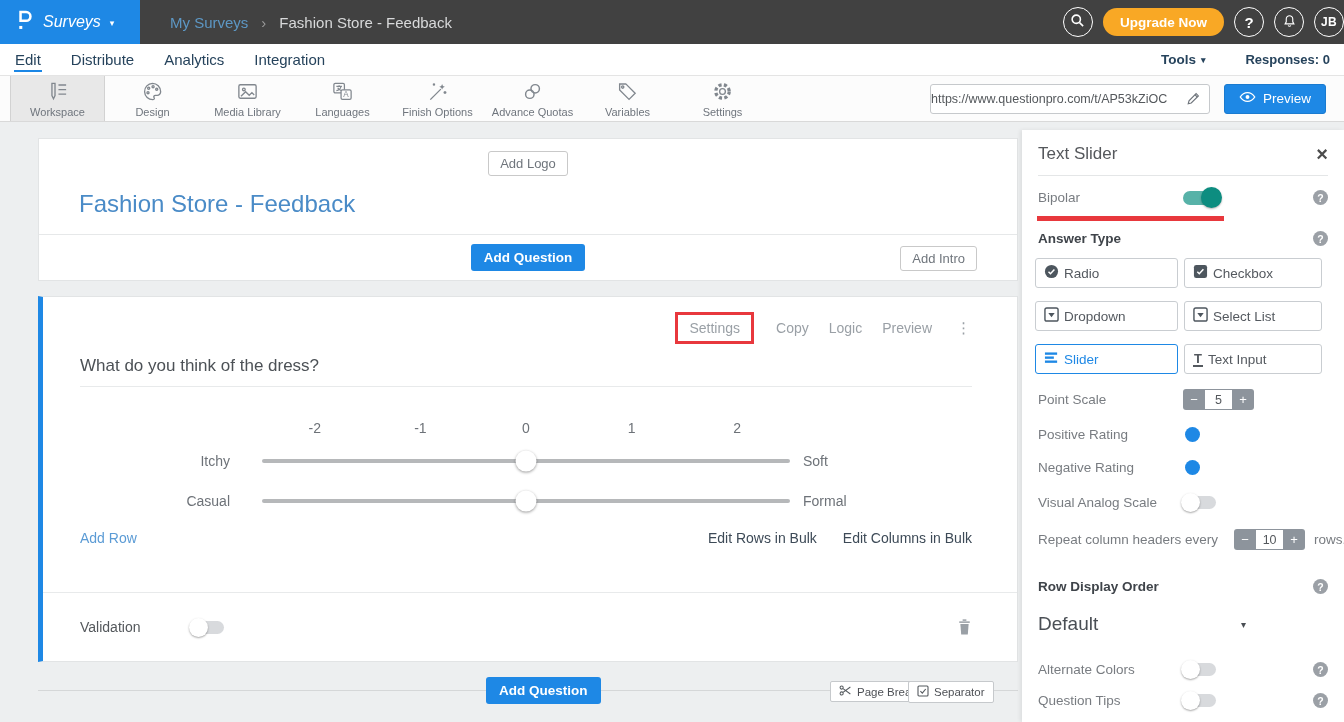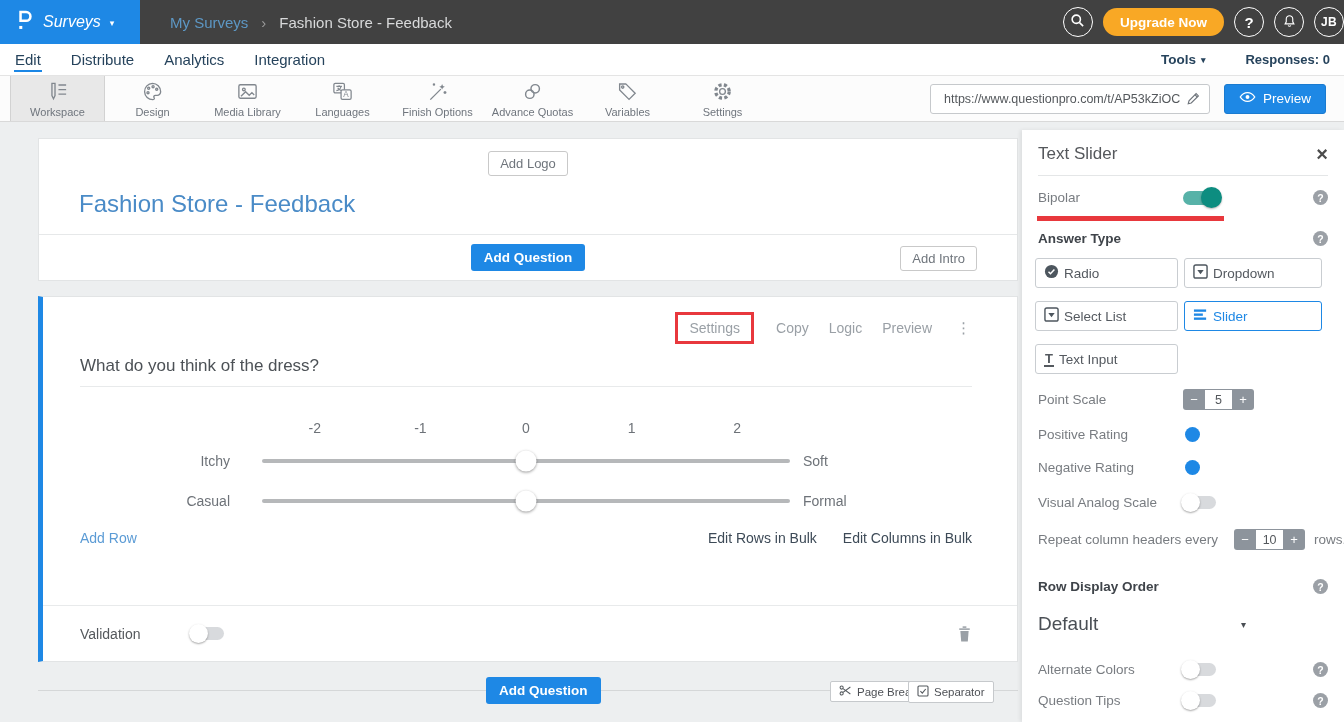--- a/index.html
+++ b/index.html
@@ -34,21 +34,21 @@
   .tools .chev{font-size:9px;}
   .responses{font-size:13px;color:#26435c;font-weight:bold;}
 
   
   .toolbar{position:absolute;top:76px;left:0;width:1344px;height:46px;background:#fcfcfc;border-bottom:1px solid #d9d9d9;display:flex;align-items:stretch;padding-left:10px;}
   .tool-item{width:95px;display:flex;flex-direction:column;align-items:center;justify-content:center;gap:3px;cursor:pointer;color:#81878e;}
   .tool-item .tlabel{font-size:11px;color:#6f757d;white-space:nowrap;}
   .tool-item.active{background:#e8e8e8;border-left:1px solid #d2d2d2;border-right:1px solid #d2d2d2;}
   .tool-item svg{display:block;}
   .toolbar-right{margin-left:auto;display:flex;align-items:center;gap:14px;padding-right:18px;}
-  .url-box{width:280px;height:30px;border:1px solid #c6c9cc;border-radius:3px;background:#fff;display:flex;align-items:center;padding:0 8px 0 13px;}
+  .url-box{width:280px;height:30px;border:1px solid #c6c9cc;border-radius:3px;background:#fff;display:flex;align-items:center;padding:0 8px 0 0;}
   .url-box input{flex:1;border:none;outline:none;font-size:12.5px;color:#54585c;font-family:"Liberation Sans",sans-serif;background:transparent;min-width:0;}
   .edit-url{cursor:pointer;flex:none;display:flex;}
   .preview-btn{height:30px;padding:0 14px;background:#1e88e5;border:1px solid #1a7bd0;border-radius:3px;color:#fff;font-size:13.5px;display:flex;align-items:center;gap:7px;cursor:pointer;}
 
   
   .content{position:absolute;top:122px;left:0;width:1344px;height:600px;background:#edeff0;}
   .card{position:absolute;background:#fff;border:1px solid #e2e4e5;}
 
   
   .survey-card{left:38px;top:16px;width:980px;}
@@ -71,21 +71,21 @@
   .slider-rows{margin-top:5px;}
   .s-row{display:flex;align-items:center;height:40px;}
   .rlabel{width:150px;text-align:right;font-size:14px;color:#6d7278;}
   .track{position:relative;width:528px;height:4px;border-radius:2px;background:#b6b8ba;margin-left:32px;flex:none;cursor:pointer;}
   .knob{position:absolute;left:50%;top:50%;transform:translate(-50%,-50%);width:21px;height:21px;border-radius:50%;background:#fff;box-shadow:0 1px 3px rgba(0,0,0,.4);cursor:grab;}
   .rlabel-right{margin-left:13px;font-size:14px;color:#6d7278;}
   .links-row{margin-top:9px;display:flex;align-items:center;}
   .add-row-link{font-size:14px;color:#5b9bd5;cursor:pointer;}
   .bulk-links{margin-left:auto;display:flex;gap:26px;}
   .bulk-link{font-size:14px;color:#3d4a57;cursor:pointer;}
-  .validation-row{position:absolute;left:0;right:0;bottom:0;height:56px;border-top:1px solid #e8eaeb;display:flex;align-items:center;padding:0 45px 0 37px;gap:41px;}
+  .validation-row{position:absolute;left:0;right:0;bottom:0;height:69px;border-top:1px solid #e8eaeb;display:flex;align-items:center;padding:0 45px 0 37px;gap:41px;}
   .validation-label{font-size:14px;color:#54585c;margin-right:10px;}
 
   
   .toggle{position:relative;width:33px;height:13px;border-radius:7px;background:#d8dadd;cursor:pointer;flex:none;}
   .toggle::after{content:"";position:absolute;width:19px;height:19px;border-radius:50%;background:#fff;top:-3px;left:-2px;box-shadow:0 1px 2px rgba(0,0,0,.35);}
   .toggle.on{background:#57b2a8;width:36px;height:14px;}
   .toggle.on::after{left:auto;right:-3px;width:21px;height:21px;top:-4px;background:#0d8d80;box-shadow:0 1px 2px rgba(0,0,0,.3);}
 
   
   .bottom-line{position:absolute;left:38px;width:980px;top:568px;border-top:1px solid #d5d7d8;}
@@ -404,20 +404,29 @@
             <svg width="15" height="15" viewBox="0 0 16 16">
                 <circle cx="8" cy="8" r="7" fill="#4d565e"></circle>
                 <path d="M4.8 8.3l2.1 2.1 4.2-4.6" stroke="#fff" stroke-width="1.6" fill="none"></path>
               </svg>
           </span>
           <span>Radio</span>
         </div>
         <div class="atype-btn">
           <span>
             <svg width="15" height="15" viewBox="0 0 16 16">
+                <rect x="1" y="1" width="14" height="14" rx="2.5" fill="#4d565e"></rect>
+                <path d="M4.6 8.3l2.1 2.1 4.4-4.8" stroke="#fff" stroke-width="1.6" fill="none"></path>
+              </svg>
+          </span>
+          <span>Checkbox</span>
+        </div>
+        <div class="atype-btn">
+          <span>
+            <svg width="15" height="15" viewBox="0 0 16 16">
                 <rect x="1" y="1" width="14" height="14" rx="2" fill="none" stroke="#4d565e" stroke-width="1.5"></rect>
                 <path d="M4.6 6.3h6.8L8 11z" fill="#4d565e"></path>
               </svg>
           </span>
           <span>Dropdown</span>
         </div>
         <div class="atype-btn">
           <span>
             <svg width="15" height="15" viewBox="0 0 16 16">
                 <rect x="1" y="1" width="14" height="14" rx="2" fill="none" stroke="#4d565e" stroke-width="1.5"></rect>

